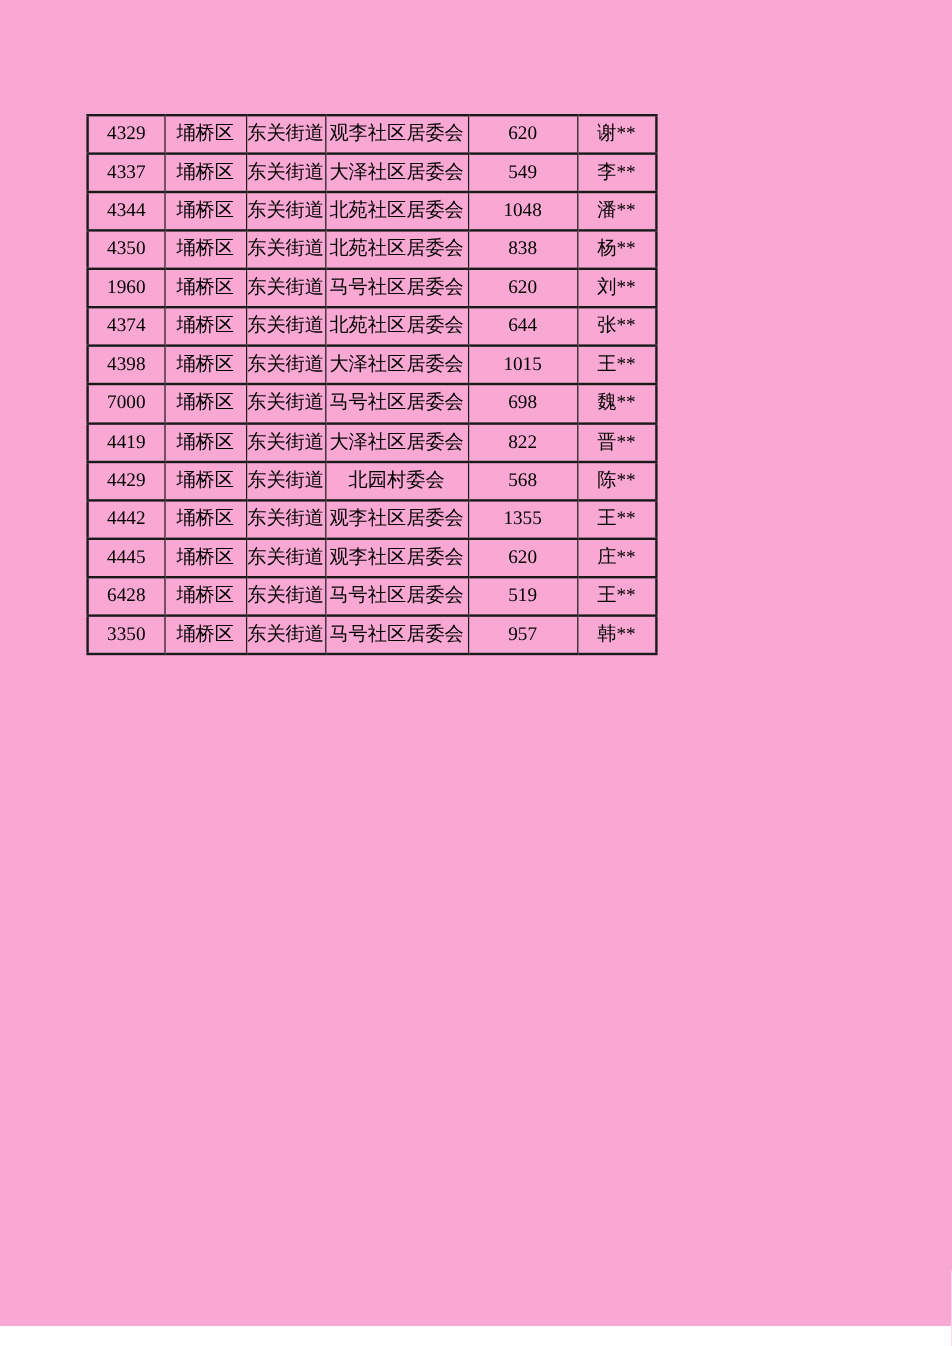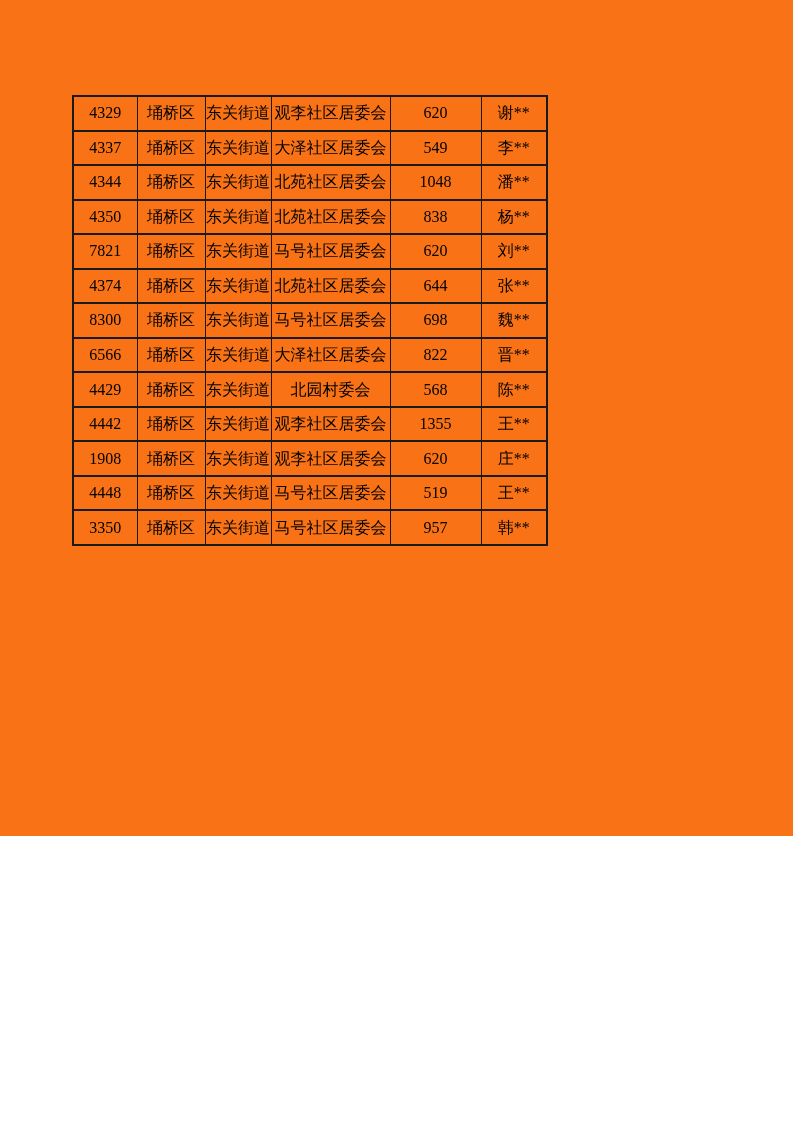--- a/index.html
+++ b/index.html
@@ -1,21 +1,21 @@
 <!DOCTYPE html>
 <html><head>
 <meta charset="utf-8">
 <style>
   * { margin: 0; padding: 0; box-sizing: border-box; }
   html, body { background: #ffffff; }
   .page {
     position: relative;
     width: 793px;
-    height: 836px;
-    background: #f97316;
+    height: 1105px;
+    background: #f9a8d4;
     font-family: "Liberation Serif", "DejaVu Serif", serif;
     color: #000000;
     overflow: hidden;
   }
   table.records {
     position: absolute;
     left: 72px;
     top: 95px;
     width: 474px;
     height: 451px;
@@ -83,45 +83,53 @@
         </tr>
         <tr>
           <td>4350</td>
           <td>埇桥区</td>
           <td>东关街道</td>
           <td>北苑社区居委会</td>
           <td>838</td>
           <td>杨**</td>
         </tr>
         <tr>
-          <td>7821</td>
+          <td>1960</td>
           <td>埇桥区</td>
           <td>东关街道</td>
           <td>马号社区居委会</td>
           <td>620</td>
           <td>刘**</td>
         </tr>
         <tr>
           <td>4374</td>
           <td>埇桥区</td>
           <td>东关街道</td>
           <td>北苑社区居委会</td>
           <td>644</td>
           <td>张**</td>
         </tr>
         <tr>
-          <td>8300</td>
+          <td>4398</td>
+          <td>埇桥区</td>
+          <td>东关街道</td>
+          <td>大泽社区居委会</td>
+          <td>1015</td>
+          <td>王**</td>
+        </tr>
+        <tr>
+          <td>7000</td>
           <td>埇桥区</td>
           <td>东关街道</td>
           <td>马号社区居委会</td>
           <td>698</td>
           <td>魏**</td>
         </tr>
         <tr>
-          <td>6566</td>
+          <td>4419</td>
           <td>埇桥区</td>
           <td>东关街道</td>
           <td>大泽社区居委会</td>
           <td>822</td>
           <td>晋**</td>
         </tr>
         <tr>
           <td>4429</td>
           <td>埇桥区</td>
           <td>东关街道</td>
@@ -131,29 +139,29 @@
         </tr>
         <tr>
           <td>4442</td>
           <td>埇桥区</td>
           <td>东关街道</td>
           <td>观李社区居委会</td>
           <td>1355</td>
           <td>王**</td>
         </tr>
         <tr>
-          <td>1908</td>
+          <td>4445</td>
           <td>埇桥区</td>
           <td>东关街道</td>
           <td>观李社区居委会</td>
           <td>620</td>
           <td>庄**</td>
         </tr>
         <tr>
-          <td>4448</td>
+          <td>6428</td>
           <td>埇桥区</td>
           <td>东关街道</td>
           <td>马号社区居委会</td>
           <td>519</td>
           <td>王**</td>
         </tr>
         <tr>
           <td>3350</td>
           <td>埇桥区</td>
           <td>东关街道</td>

